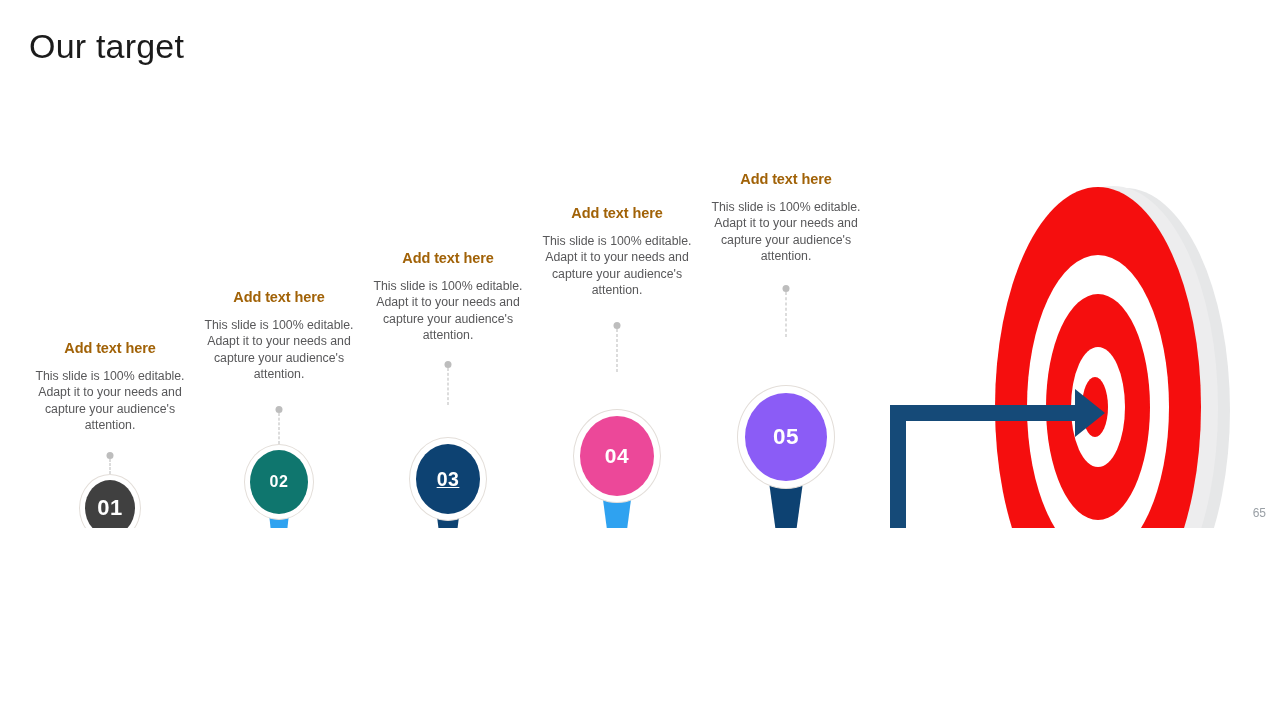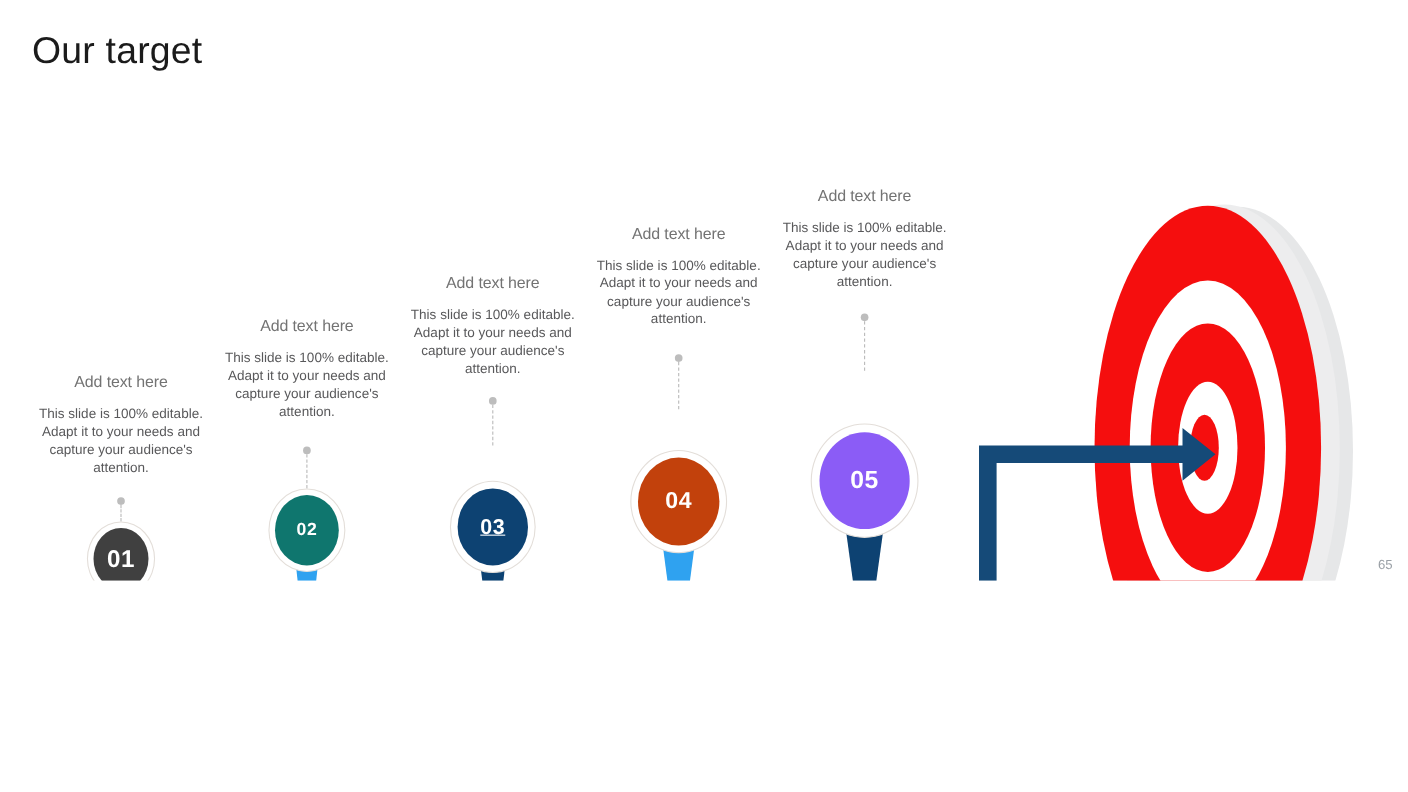--- a/index.html
+++ b/index.html
@@ -82,22 +82,22 @@
     width: 0;
     height: 0;
   }
   .step-textblock {
     position: absolute;
     text-align: center;
     transform: translateX(-50%);
   }
   .step-heading {
     font-size: 14.5px;
-    font-weight: normal;
-    color: #737373;
+    font-weight: bold;
+    color: #a16207;
     margin: 0 0 7px 0;
     letter-spacing: -0.1px;
   }
   .step-body {
     font-size: 12.3px;
     font-weight: 400;
     color: #58585a;
     line-height: 16.4px;
     margin: 12px;
   }
@@ -275,21 +275,21 @@
     <div class="step-connector" style="left:617px; top:322px; height:50px;">
       <span class="connector-dot"></span>
       <span class="connector-line"></span>
     </div>
     <div class="step-tail" style="left:617px; top:492px; width:34px; height:106px;">
       <svg width="34" height="106" viewBox="0 0 34 106" xmlns="http://www.w3.org/2000/svg">
         <path d="M 2 0 L 32 0 L 18 106 L 16 106 Z" fill="#2fa2f0"></path>
       </svg>
     </div>
     <div class="step-marker" style="left:617px; top:409px; width:88px; height:94px; padding:6px;">
-      <div class="marker-disc" style="background:#c2410c; width:100%; height:100%; font-size:21px;">
+      <div class="marker-disc" style="background:#ec4899; width:100%; height:100%; font-size:21px;">
         <span>04</span>
       </div>
     </div>
     <div class="step-barnode" style="left:617px; top:598px;"></div>
   </div>
 
   <div class="step">
     <div class="step-textblock" style="left:786px; top:171px; width:176px;">
       <p class="step-heading">Add text here</p>
       <p class="step-body">This slide is 100% editable. Adapt it to your needs and capture your audience's attention.</p>

